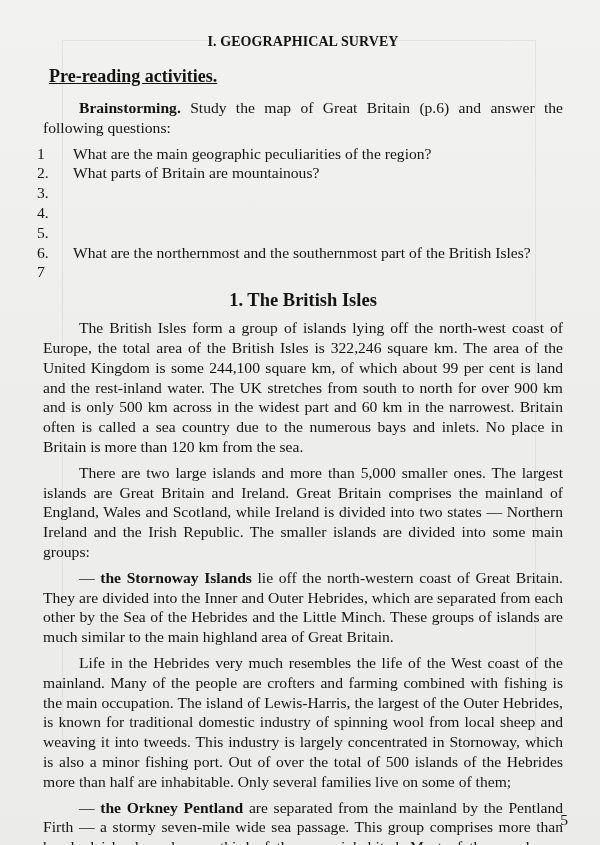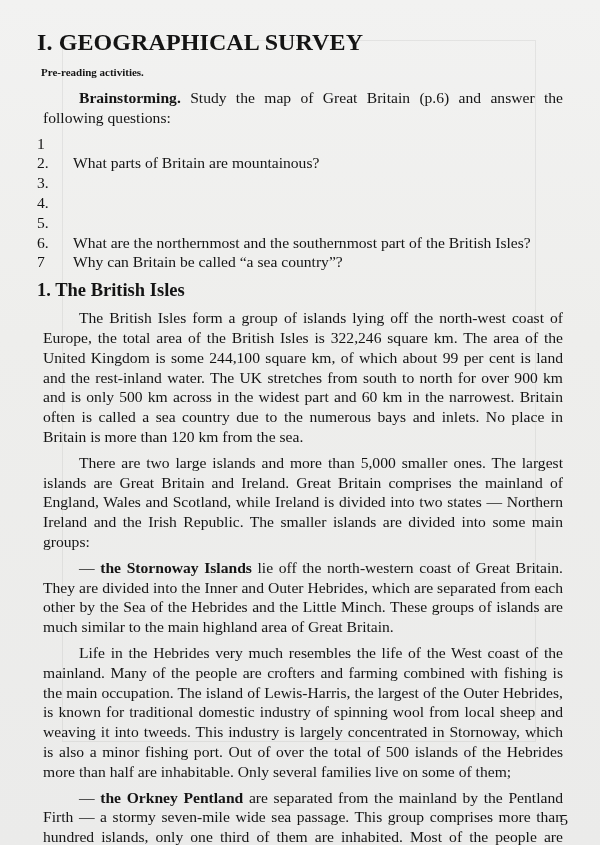--- a/index.html
+++ b/index.html
@@ -28,48 +28,50 @@
       border: 1px solid rgba(160,160,160,0.18);
       pointer-events: none;
     }
     .content {
       position: absolute;
       left: 37px;
       top: 30px;
       width: 532px;
     }
     .chapter-title {
-      text-align: left;
+      text-align: center;
       font-weight: bold;
-      font-size: 24px;
+      font-size: 14px;
       line-height: 24px;
       margin: 0 0 8px 0;
       letter-spacing: 0.1px;
     }
     .section-head {
       font-weight: bold;
-      font-size: 11px;
+      font-size: 18px;
       line-height: 20px;
-      margin: 4px;
+      margin: 12px;
+      text-decoration: underline;
     }
     p {
       margin: 6px;
       font-size: 15.6px;
       line-height: 19.8px;
       text-align: justify;
     }
     .indent { text-indent: 36px; }
     .q-list { margin: 0; padding: 0; list-style: none; }
     .q-item {
       display: flex;
       font-size: 15.6px;
       line-height: 19.8px;
     }
     .q-num { width: 36px; flex: 0 0 36px; }
     .subtitle {
+      text-align: center;
       font-weight: bold;
       font-size: 18.5px;
       line-height: 24px;
       margin: 6px 0 2px 0;
     }
     b { font-weight: bold; }
     .page-number {
       position: absolute;
       right: 32px;
       top: 811px;
@@ -85,41 +87,41 @@
   <div class="content">
     <h1 class="chapter-title">I. GEOGRAPHICAL SURVEY</h1>
 
     <div>
       <h2 class="section-head">Pre-reading activities.</h2>
       <p class="indent" style="text-align:justify;"><b>Brainstorming.</b><span> Study the map of Great Britain (p.6) and answer the following questions:</span></p>
 
       <ul class="q-list">
         <li class="q-item">
             <span class="q-num">1</span>
+            <span>What are the main geographic peculiarities of the region?</span>
           </li>
         <li class="q-item">
             <span class="q-num">2.</span>
             <span>What parts of Britain are mountainous?</span>
           </li>
         <li class="q-item">
             <span class="q-num">3.</span>
           </li>
         <li class="q-item">
             <span class="q-num">4.</span>
           </li>
         <li class="q-item">
             <span class="q-num">5.</span>
           </li>
         <li class="q-item">
             <span class="q-num">6.</span>
             <span>What are the northernmost and the southernmost part of the British Isles?</span>
           </li>
         <li class="q-item">
             <span class="q-num">7</span>
-            <span>Why can Britain be called “a sea country”?</span>
           </li>
       </ul>
     </div>
 
     <div>
       <h2 class="subtitle">1. The British Isles</h2>
       <p class="indent">The British Isles form a group of islands lying off the north-west coast of Europe, the total area of the British Isles is 322,246 square km. The area of the United Kingdom is some 244,100 square km, of which about 99 per cent is land and the rest-inland water. The UK stretches from south to north for over 900 km and is only 500 km across in the widest part and 60 km in the narrowest. Britain often is called a sea country due to the numerous bays and inlets. No place in Britain is more than 120 km from the sea.</p>
       <p class="indent">There are two large islands and more than 5,000 smaller ones. The largest islands are Great Britain and Ireland. Great Britain comprises the mainland of England, Wales and Scotland, while Ireland is divided into two states — Northern Ireland and the Irish Republic. The smaller islands are divided into some main groups:</p>
       <p class="indent"><span>— </span><b>the Stornoway Islands</b><span> lie off the north-western coast of Great Britain. They are divided into the Inner and Outer Hebrides, which are separated from each other by the Sea of the Hebrides and the Little Minch. These groups of islands are much similar to the main highland area of Great Britain.</span></p>
       <p class="indent">Life in the Hebrides very much resembles the life of the West coast of the mainland. Many of the people are crofters and farming combined with fishing is the main occupation. The island of Lewis-Harris, the largest of the Outer Hebrides, is known for traditional domestic industry of spinning wool from local sheep and weaving it into tweeds. This industry is largely concentrated in Stornoway, which is also a minor fishing port. Out of over the total of 500 islands of the Hebrides more than half are inhabitable. Only several families live on some of them;</p>

